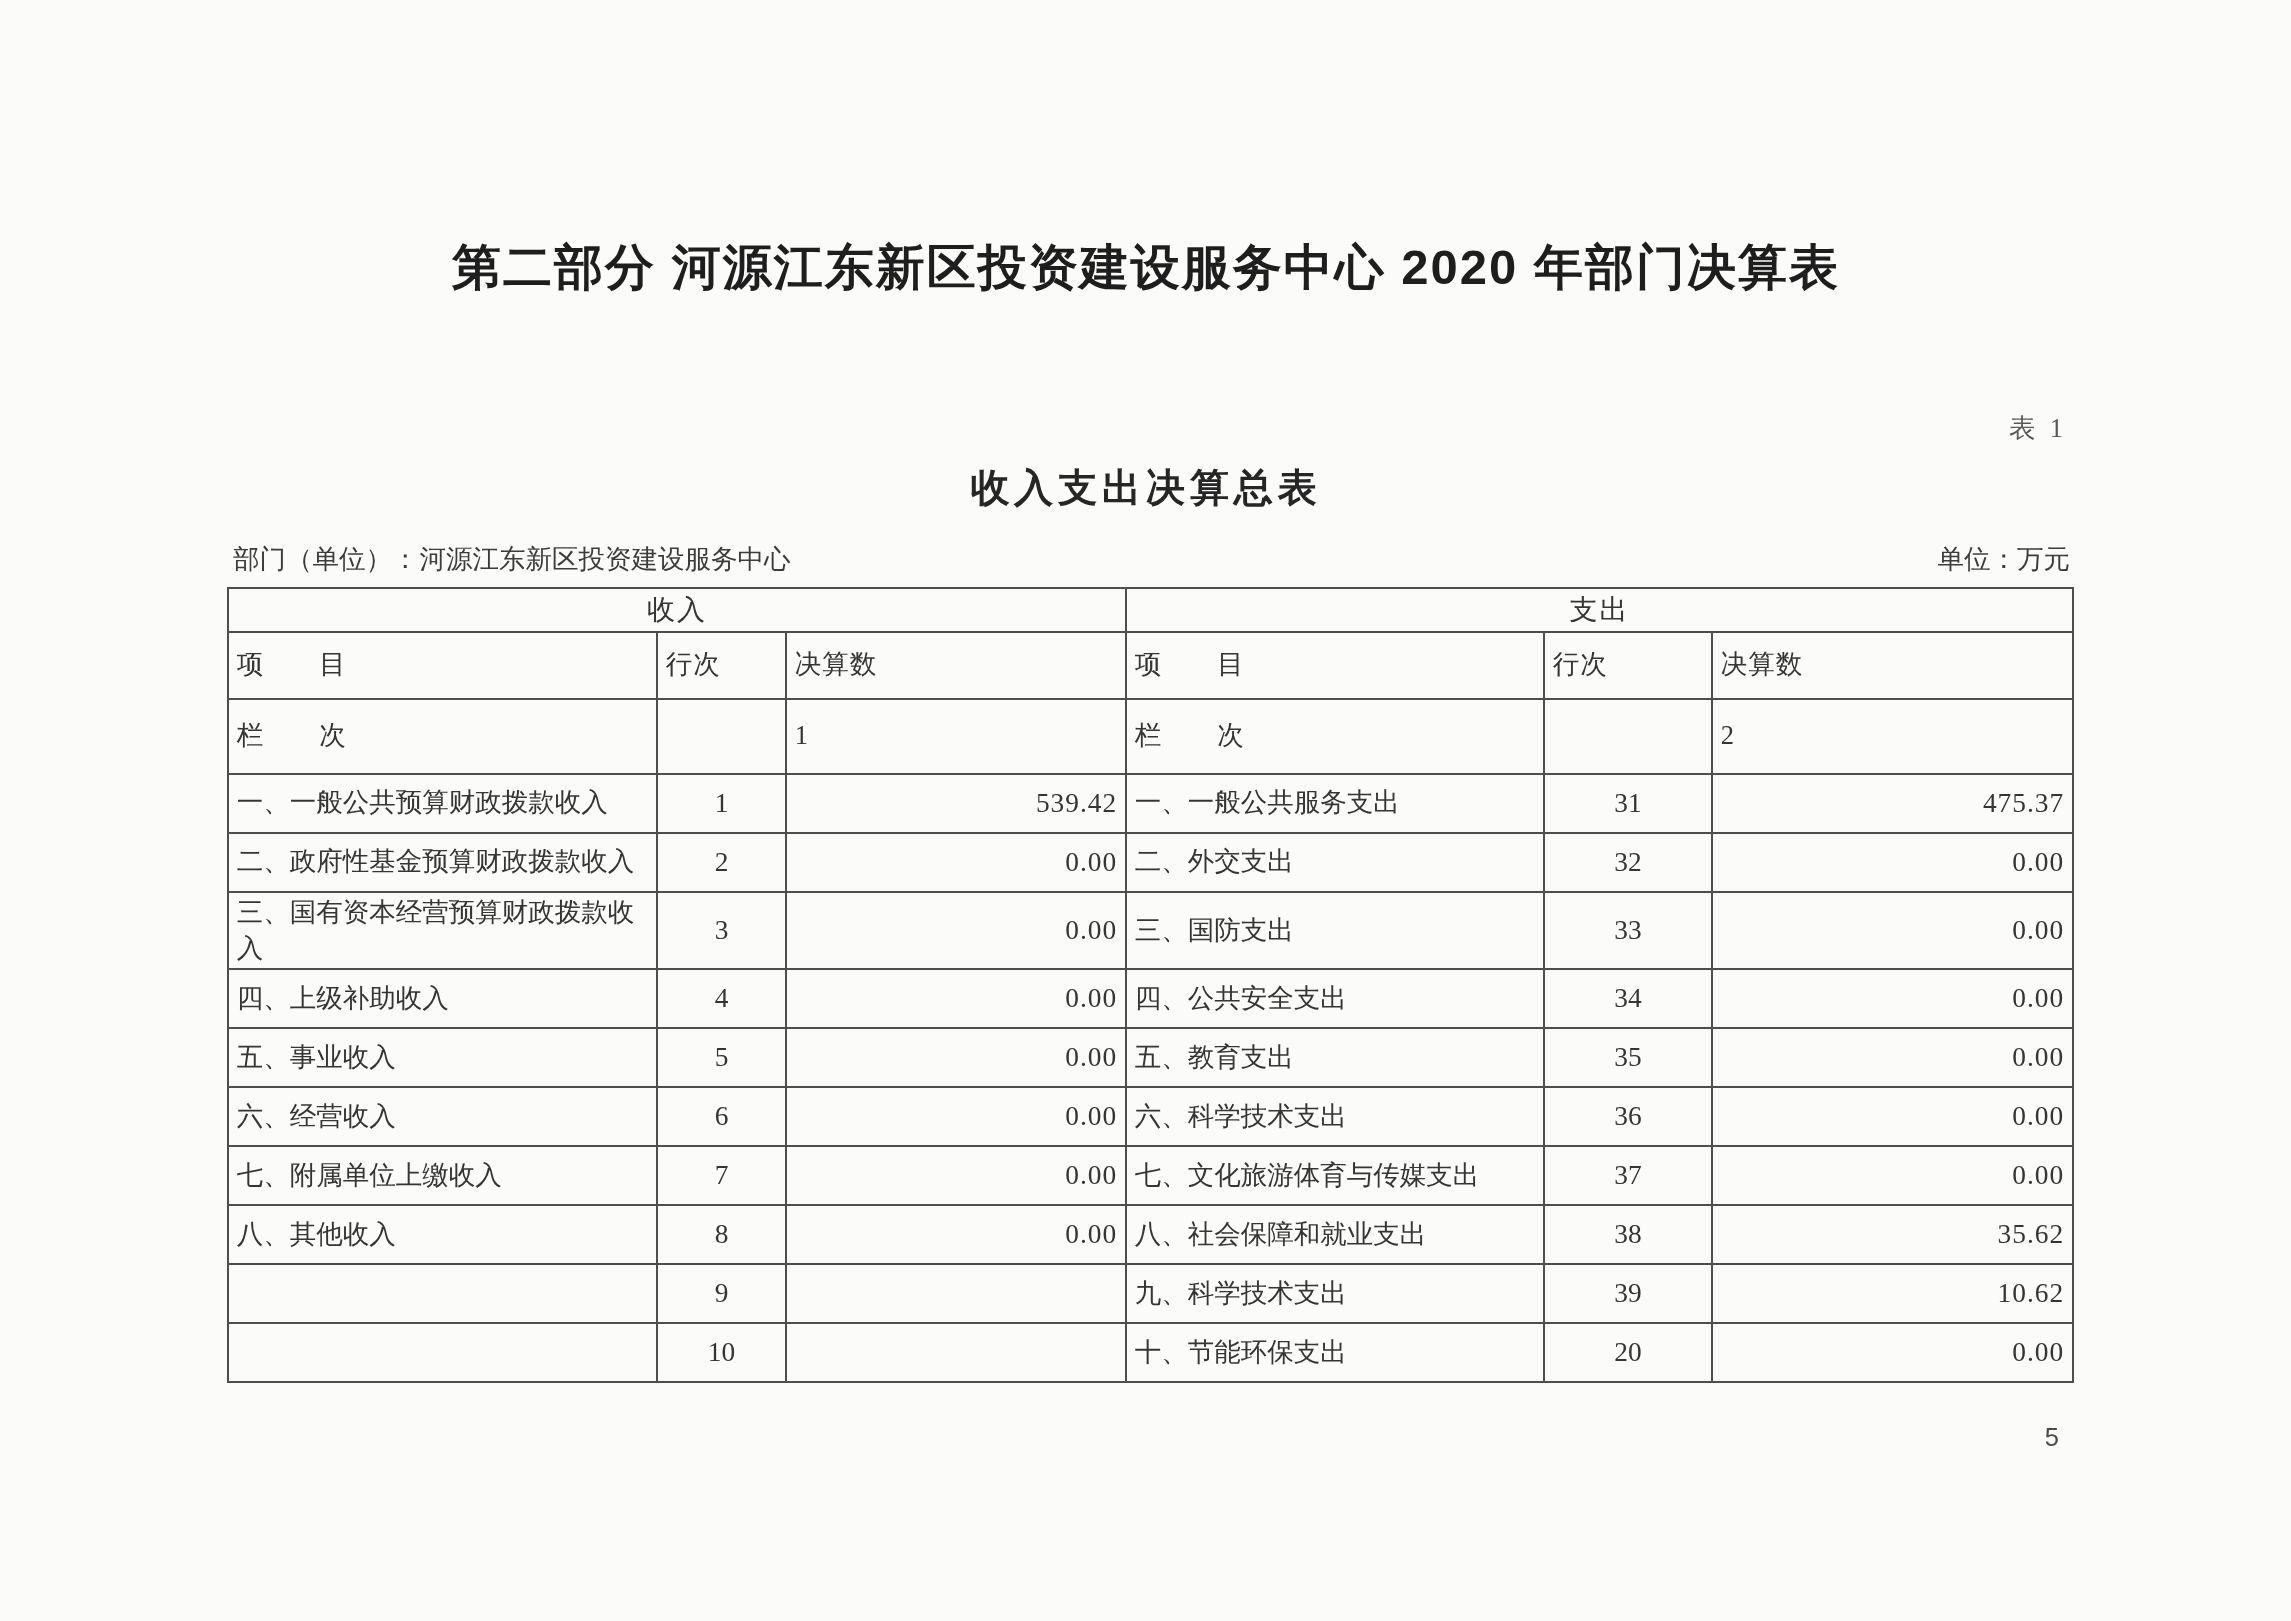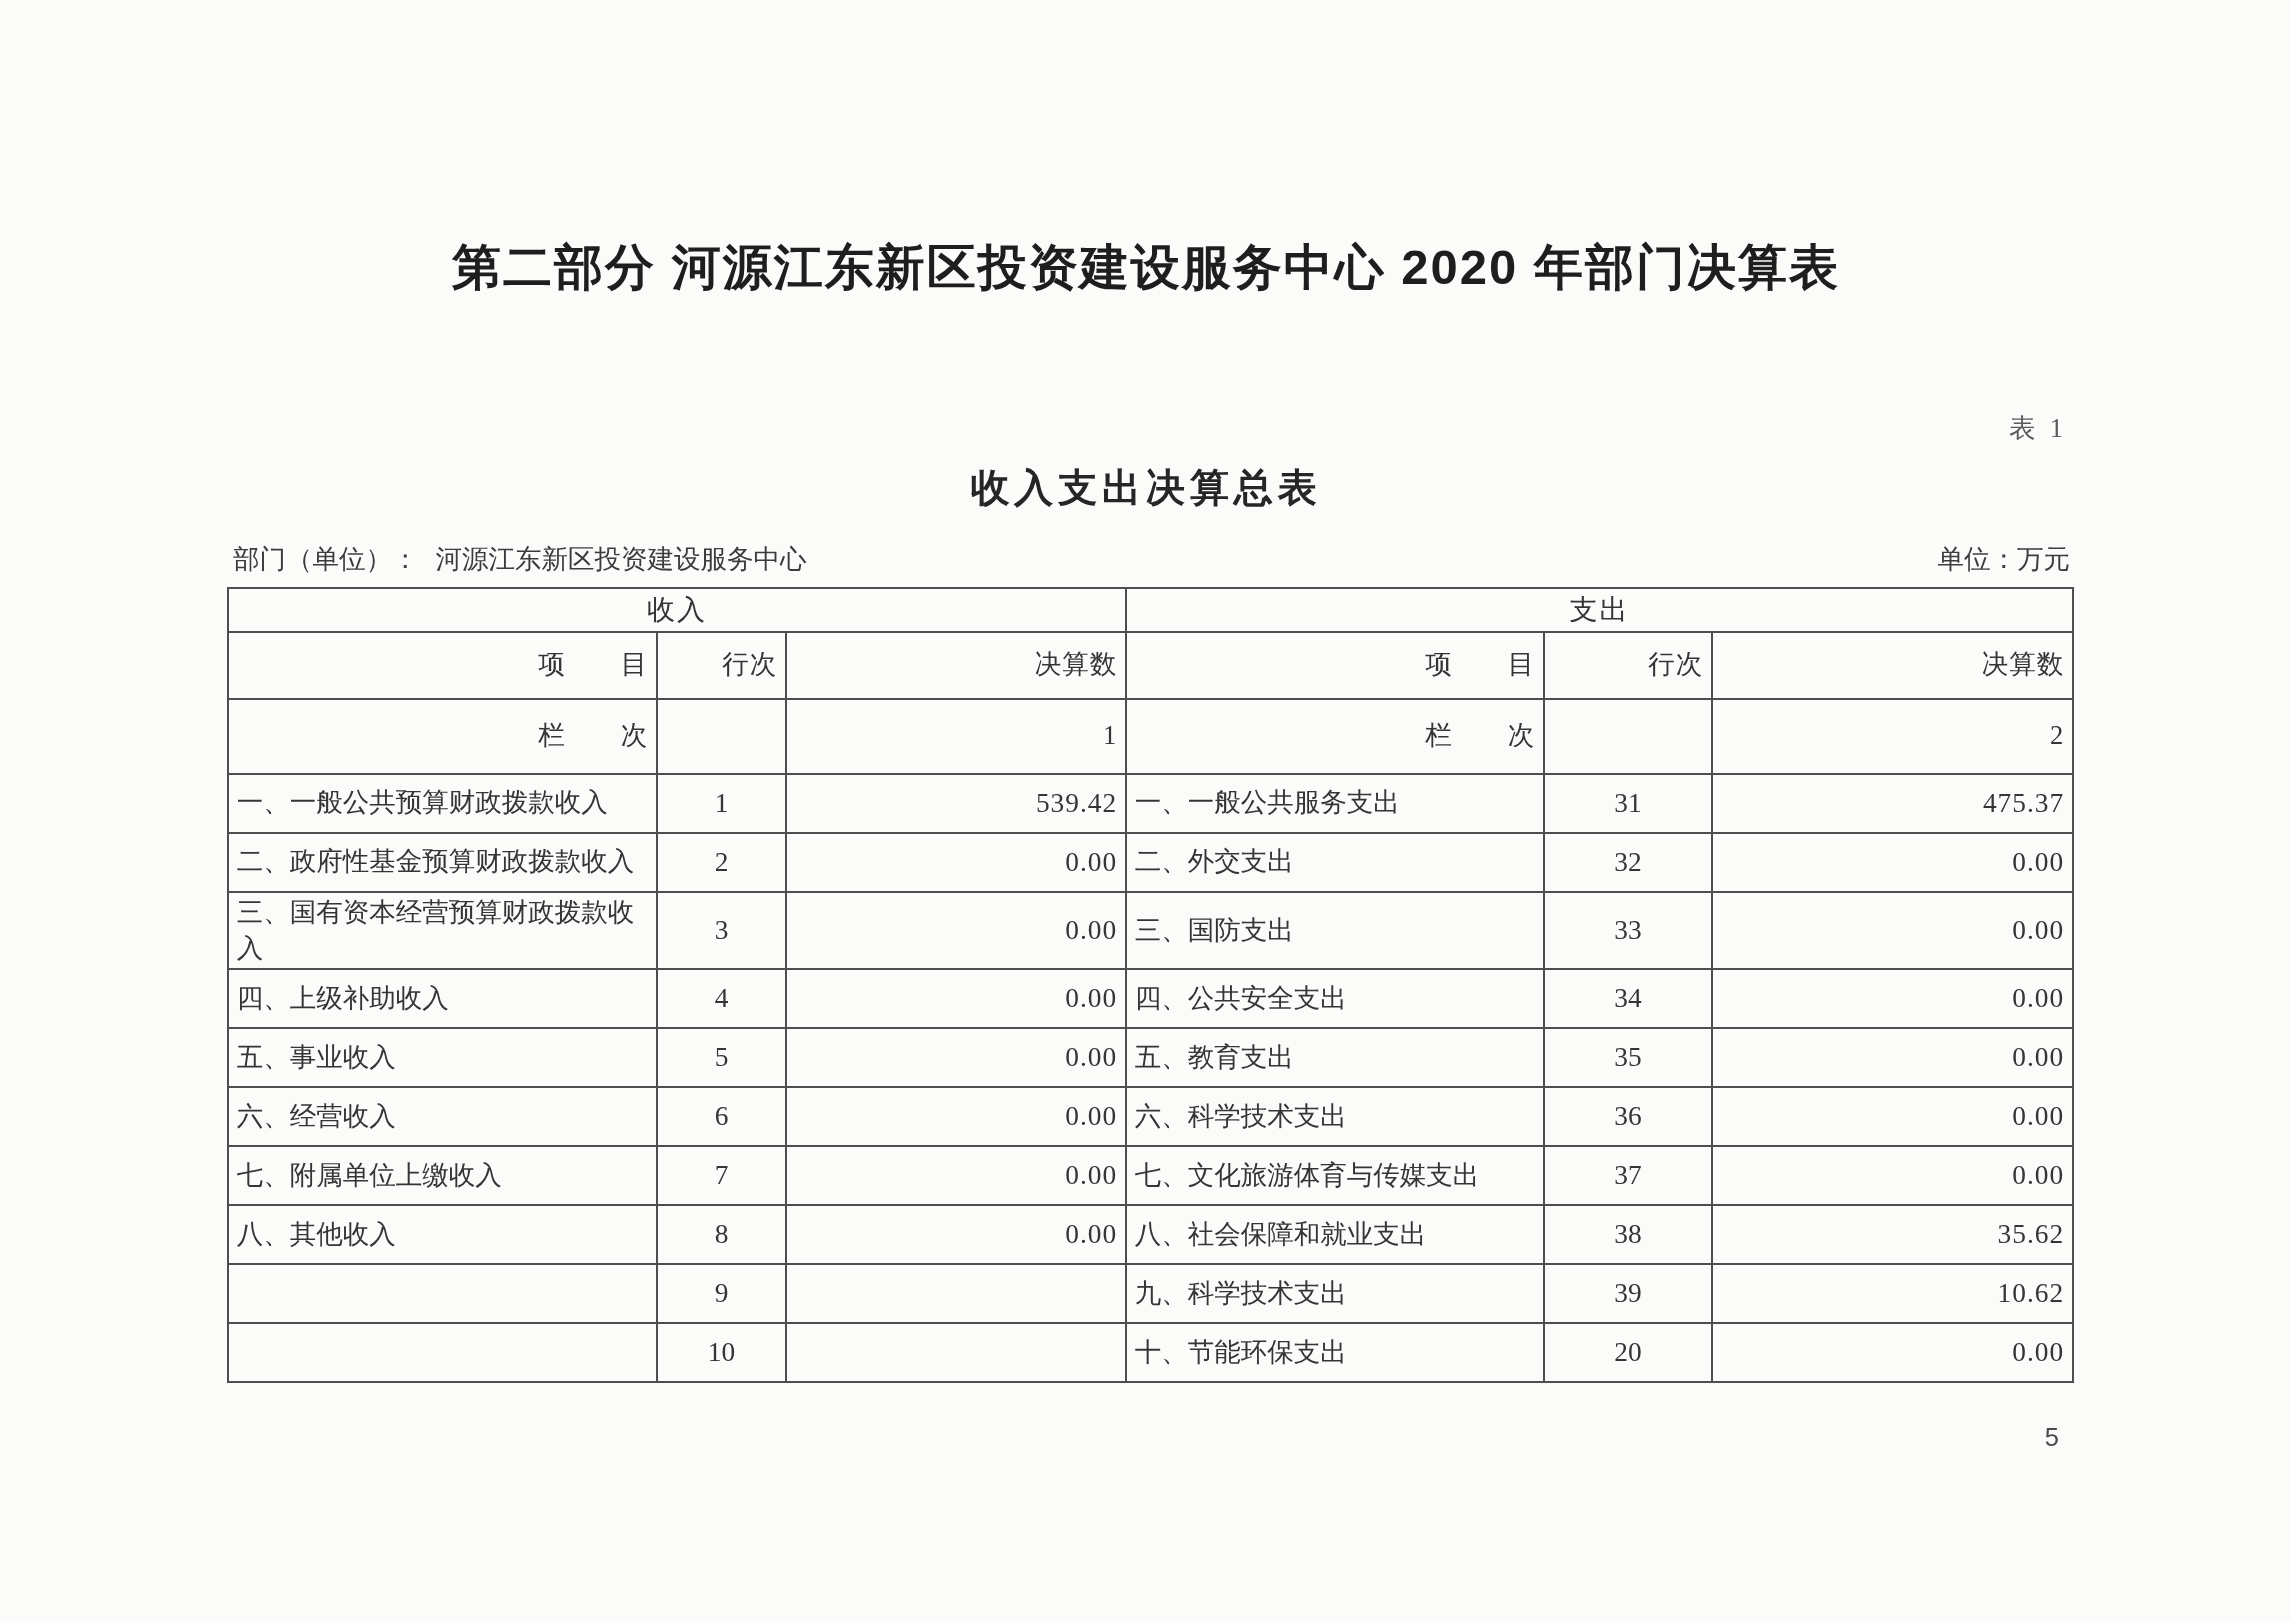--- a/index.html
+++ b/index.html
@@ -33,41 +33,41 @@
     position:absolute;top:461px;left:0;width:100%;
     text-align:center;
     font-weight:bold;font-size:39px;letter-spacing:4.9px;
     color:#262626;
   }
   .meta-row{
     position:absolute;top:541px;left:233px;right:222px;
     display:flex;justify-content:space-between;align-items:flex-end;
     font-size:26.5px;color:#3c3c3c;
   }
-  .meta-dept{display:flex;gap:17px;}
+  .meta-dept{display:flex;gap:1px;}
   .budget-table{
     position:absolute;left:227px;top:587px;
     width:1845px;
     border-collapse:collapse;
     table-layout:fixed;
     font-size:26.5px;color:var(--text);
   }
   .budget-table td,.budget-table th{
     border:2px solid var(--border);
     vertical-align:middle;
     font-weight:normal;
     padding:2px 7.8px;
     line-height:1.35;
     background:transparent;
   }
   tr.r-top{height:40px;}
   tr.r-cols{height:67px;}
   tr.r-idx{height:75px;}
   tr.r-data{height:59px;margin-left:43px;}
-  .c-center{text-align:right;letter-spacing:1px;margin-top:44px;}
+  .c-center{text-align:left;letter-spacing:1px;margin-top:44px;}
   .c-item{text-align:left;padding-left:15.7px;padding-right:9.8px;}
   .c-line{text-align:center;font-size:27.4px;}
   .c-amount{text-align:right;padding-right:25.5px;font-size:27.4px;letter-spacing:1px;}
   .section-head{font-size:28px;letter-spacing:2px;text-align:center;}
   .page-number{
     position:absolute;top:1423px;right:233px;
     font-family:"Liberation Sans","DejaVu Sans",sans-serif;
     font-size:25.5px;color:#4a4a4a;
   }
 </style>

